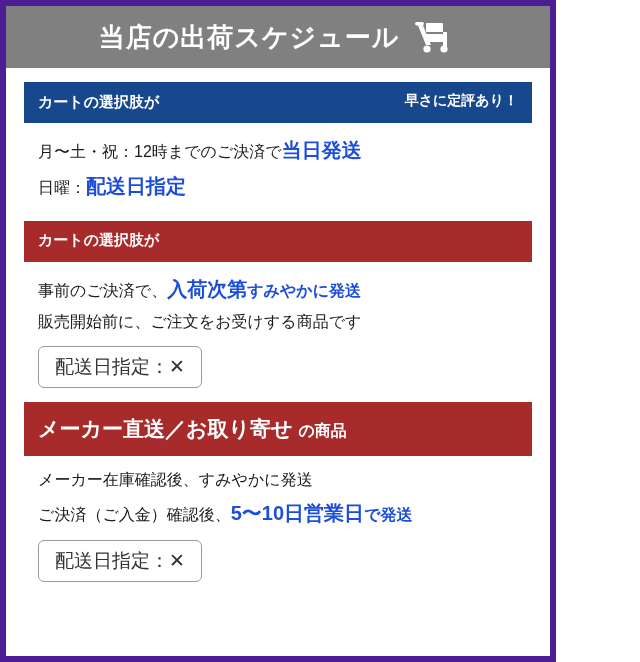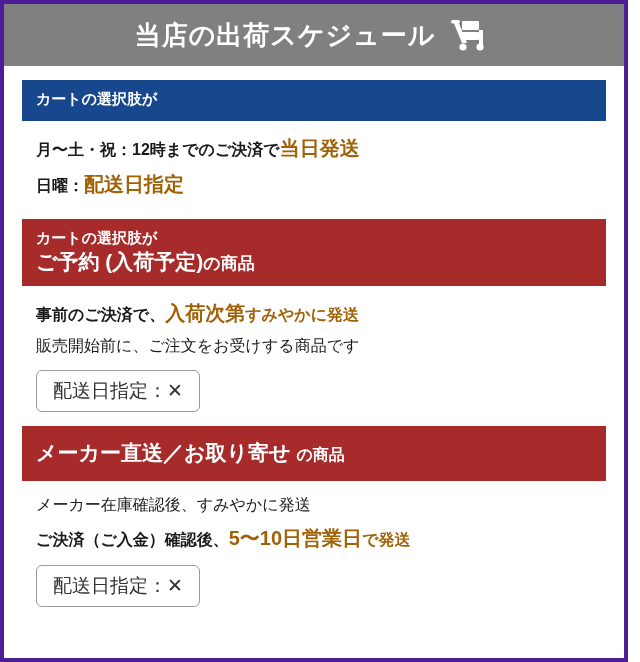--- a/index.html
+++ b/index.html
@@ -4,24 +4,24 @@
 <style>
   * { box-sizing: border-box; margin: 0; padding: 0; }
   html, body {
     width: 640px;
     height: 662px;
     font-family: "Liberation Sans", "DejaVu Sans", sans-serif;
     background: #ffffff;
   }
   .page {
     position: relative;
-    width: 628px;
+    width: 556px;
     height: 662px;
     background: #ffffff;
-    border: 4px solid #4c1d95;
+    border: 6px solid #4c1d95;
     overflow: hidden;
   }
   .header {
     height: 62px;
     background: #808080;
     display: flex;
     align-items: center;
     justify-content: center;
     gap: 14px;
   }
@@ -92,23 +92,23 @@
   .details {
     padding: 14px 14px 4px 14px;
   }
   .detail-line {
     font-size: 16px;
     color: #1a1a1a;
     margin-bottom: 9px;
     white-space: nowrap;
   }
   .detail-line.lead { font-weight: normal; }
-  .detail-line .label { font-weight: bold; }
+  .detail-line .label { font-weight: normal; }
   .em-red {
-    color: #a16207;
+    color: #1d4ed8;
     font-weight: bold;
     font-size: 20px;
   }
   .em-red.small { font-size: 16px; }
 
   
   .pill {
     display: inline-block;
     border: 1px solid #9a9a9a;
     border-radius: 6px;
@@ -143,40 +143,38 @@
   </div>
 
   <div class="body">
 
     <div class="sec">
       <div class="banner blue">
         <div class="banner-row">
           <div>
             <span class="banner-small">カートの選択肢が</span>
           </div>
+          <div class="banner-note">早さに定評あり！</div>
         </div>
       </div>
       <div class="details sec-blue-details">
         <div class="detail-line">
           <span class="label">月〜土・祝：</span><span class="label">12時までのご決済で</span><span class="em-red">当日発送</span>
         </div>
         <div class="detail-line">
           <span class="label">日曜：</span><span class="em-red">配送日指定</span>
         </div>
       </div>
     </div>
 
     <div class="sec">
       <div class="banner red">
         <div class="banner-row">
           <div>
             <span class="banner-small">カートの選択肢が</span>
-            <span class="banner-big">
-              <span>ご予約 (入荷予定)</span><span class="thin">の商品</span>
-            </span>
           </div>
         </div>
       </div>
       <div class="details">
         <div class="detail-line">
           <span class="label">事前のご決済で、</span><span class="em-red">入荷次第</span><span class="em-red small">すみやかに発送</span>
         </div>
         <div class="detail-line lead">
           <span>販売開始前に、ご注文をお受けする商品です</span>
         </div>

